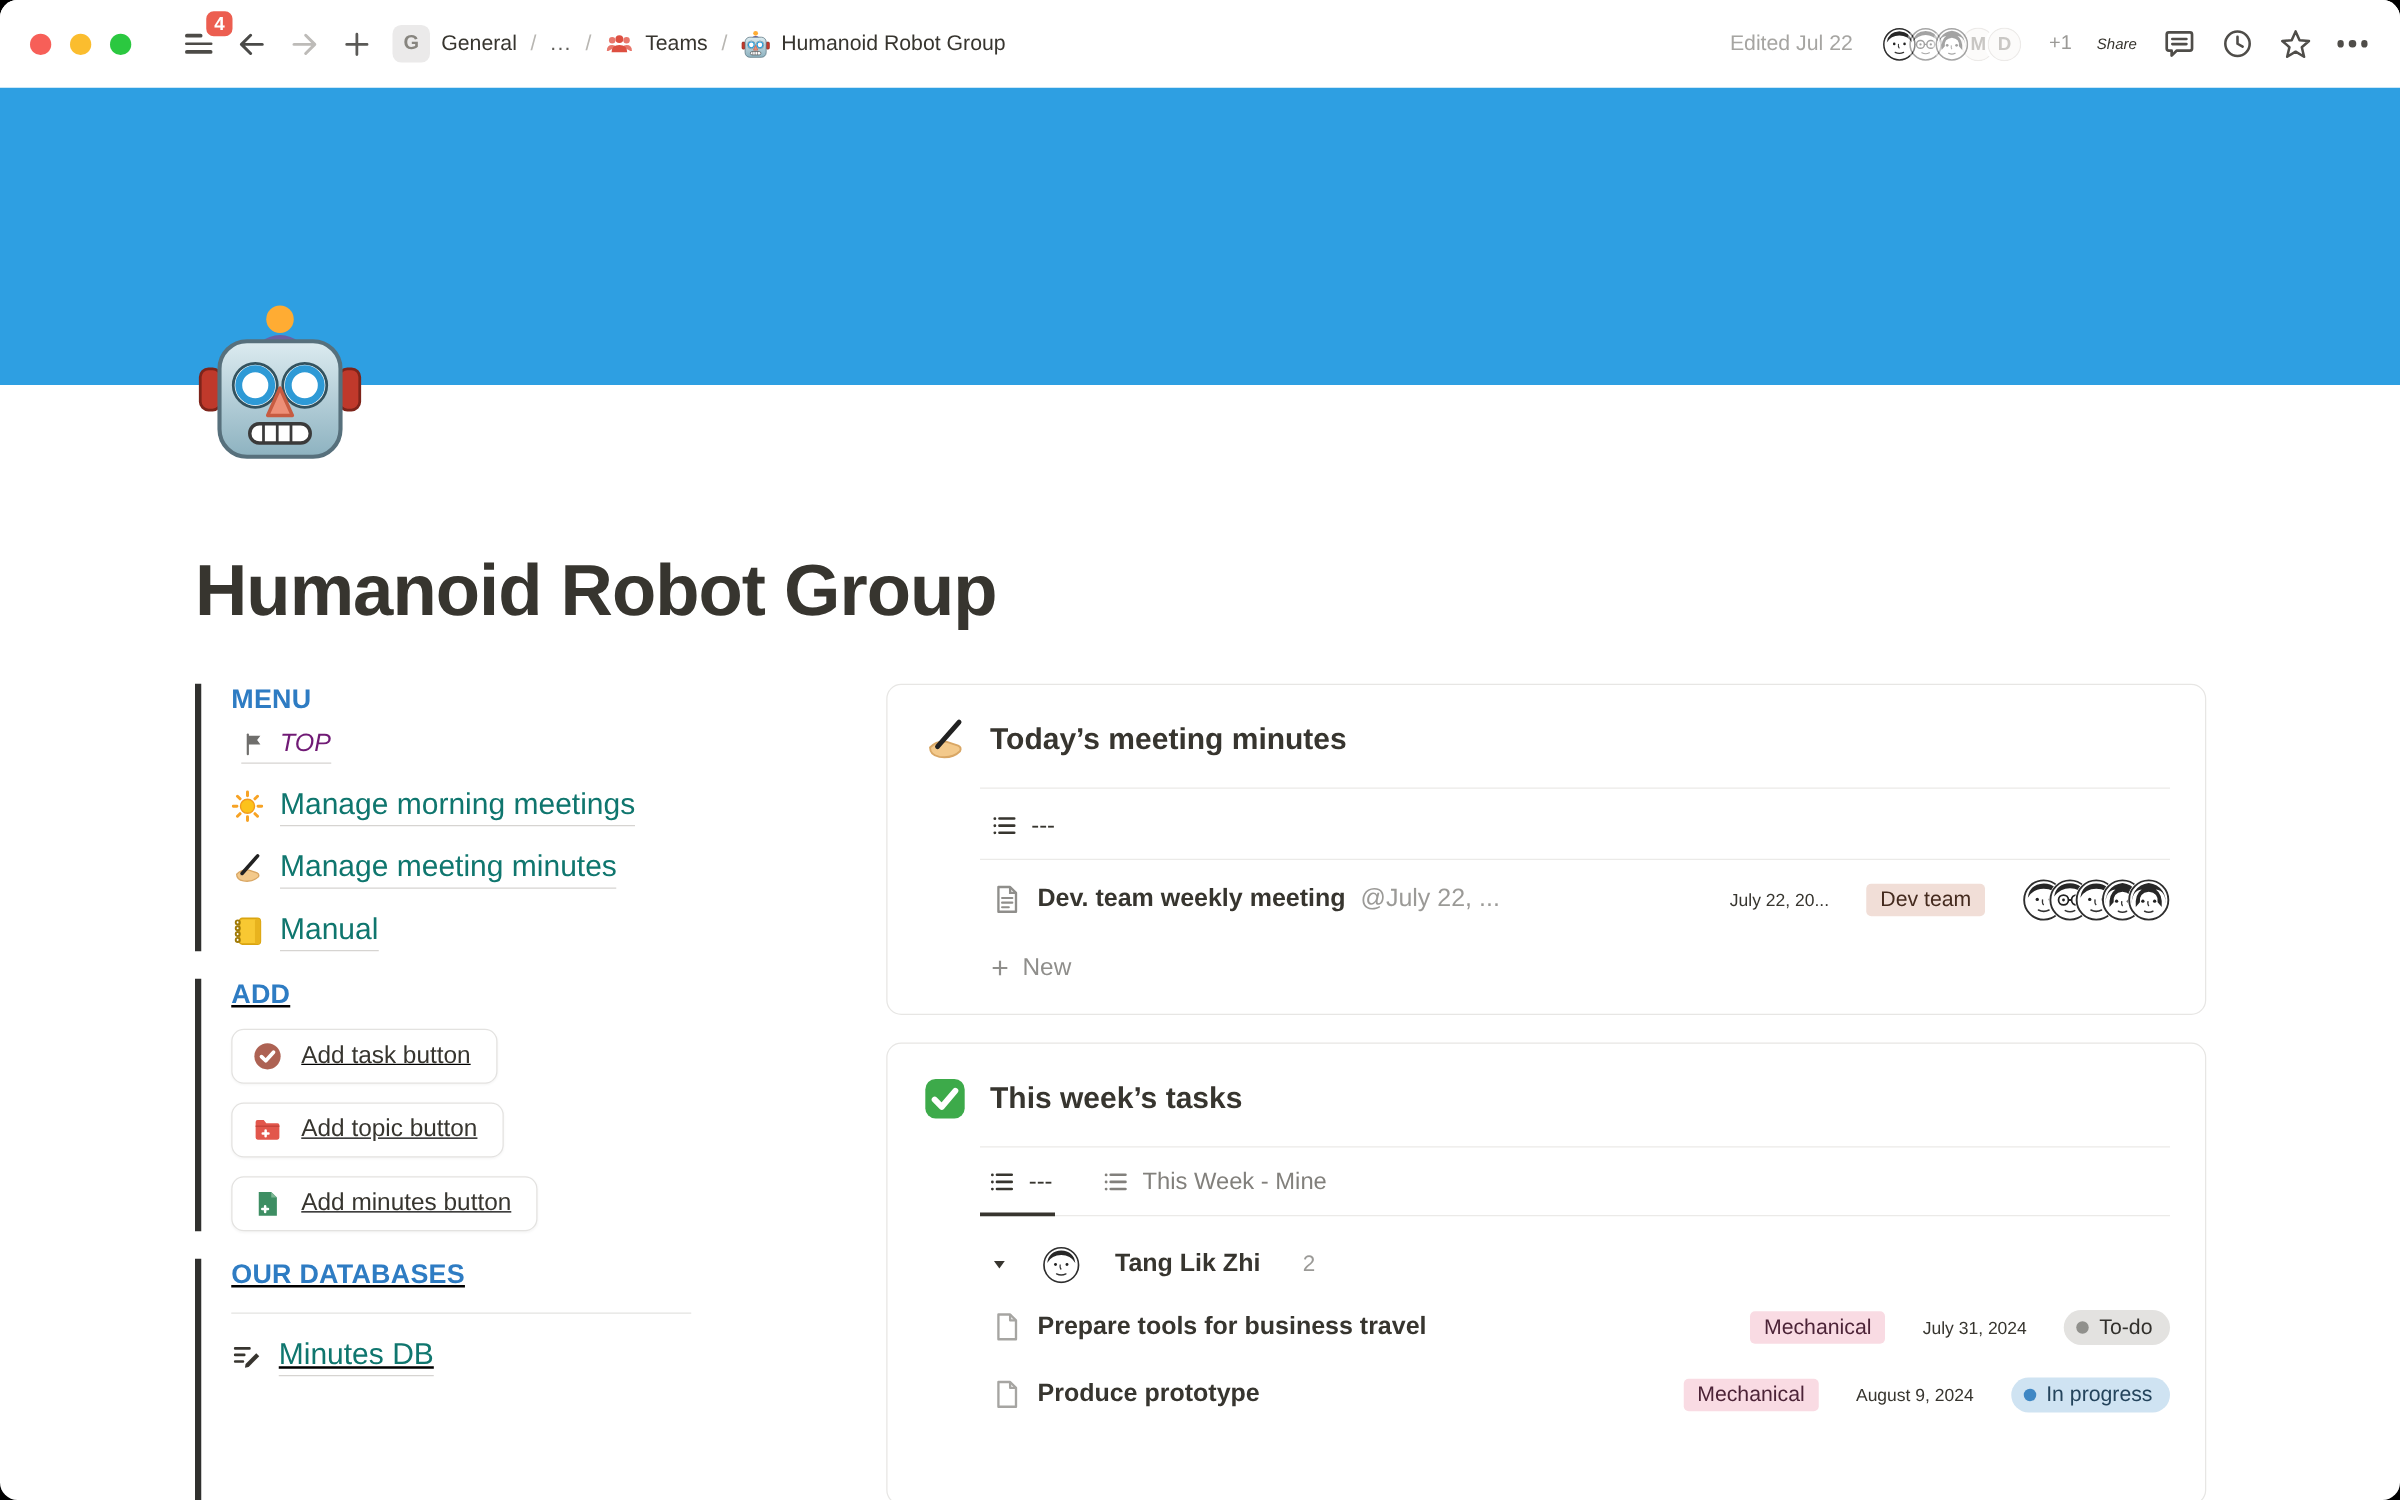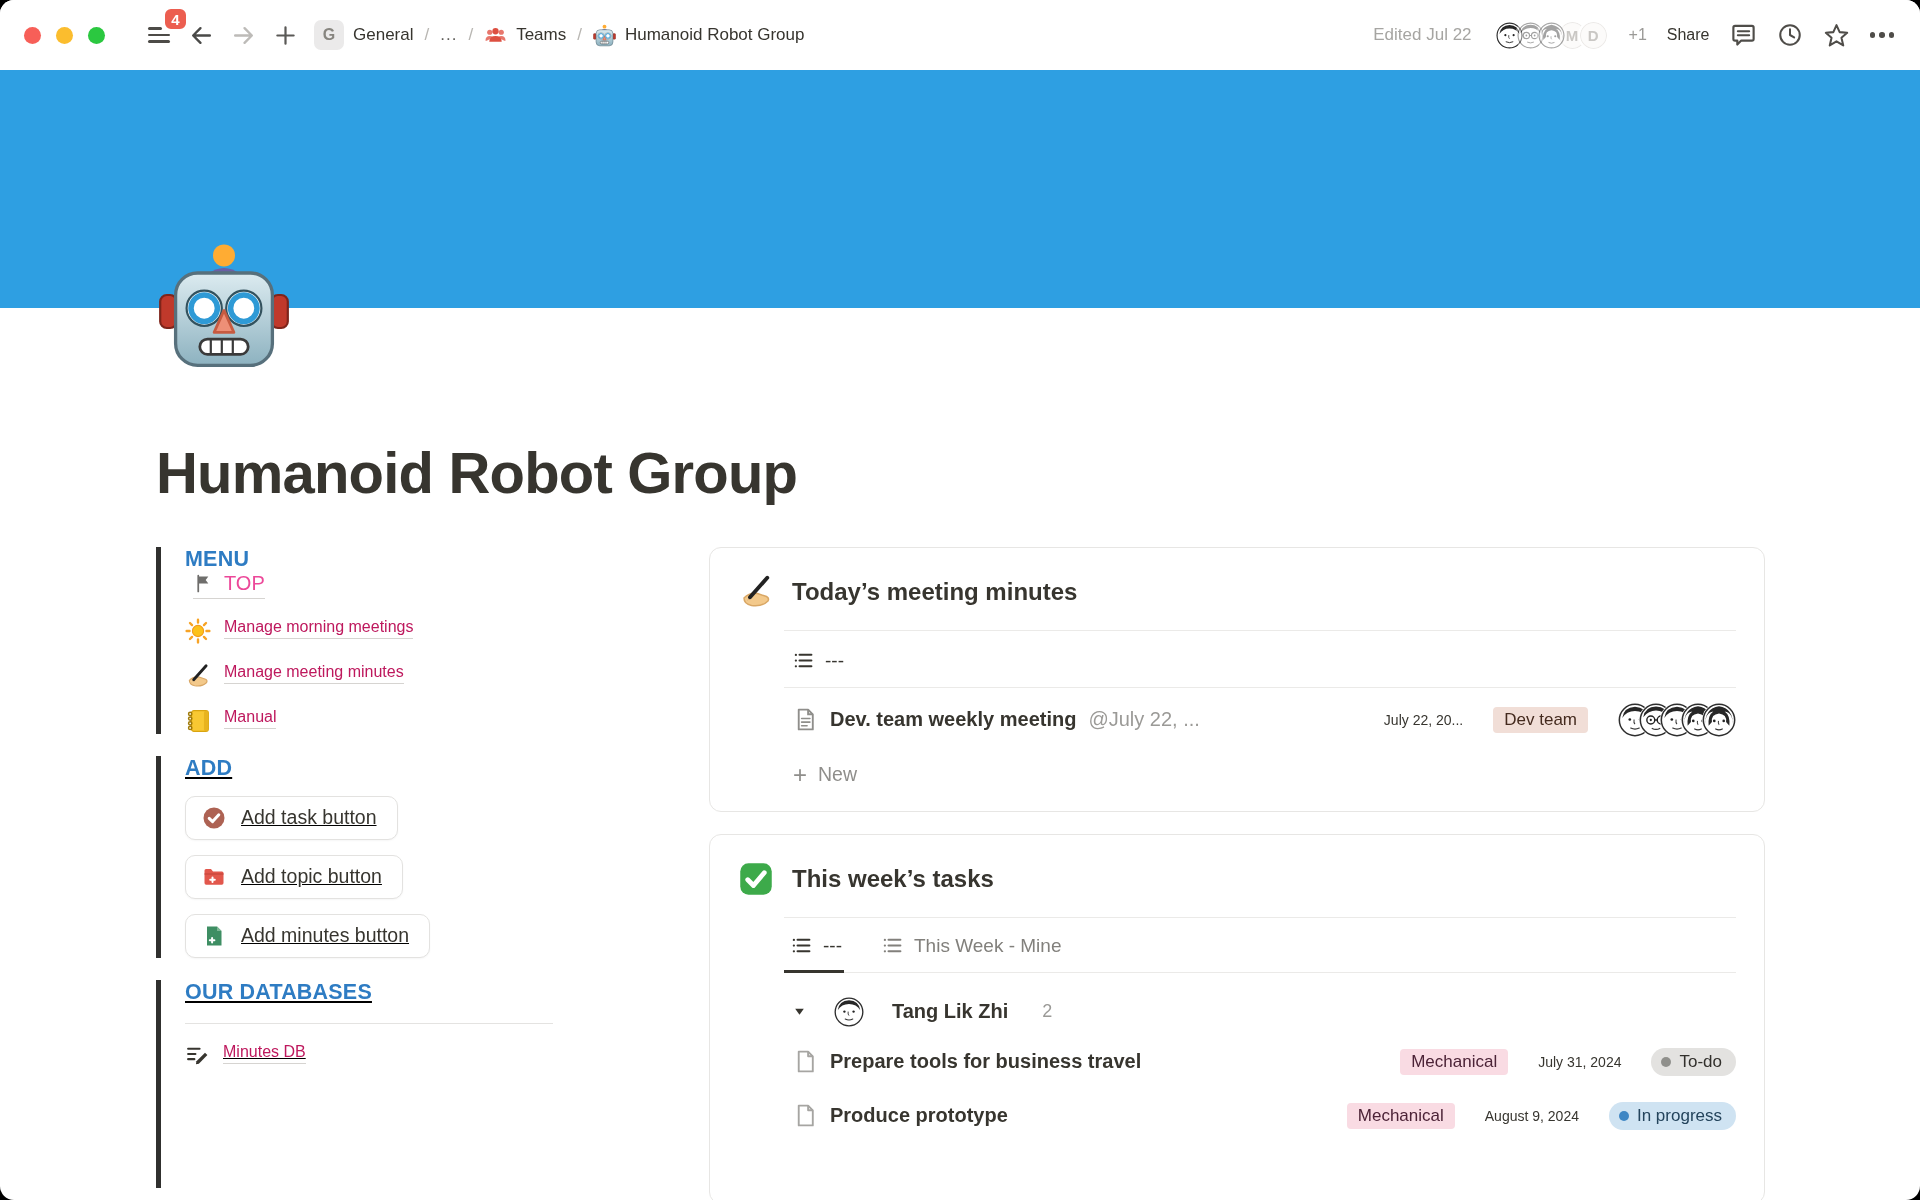--- a/index.html
+++ b/index.html
@@ -25,41 +25,41 @@
   .crumb-ellipsis { color:#5f5d59; letter-spacing:1px; }
   .tb-right { margin-left:auto; display:flex; align-items:center; gap:20px; }
   .edited { color:#a6a5a2; font-size:17px; margin-right:2px; }
   .avatar-stack { display:flex; align-items:center; }
   .tb-av { width:31px; height:31px; border-radius:50%; background:#fff; border:2px solid #fff; margin-left:-10px; overflow:hidden; flex:none; }
   .tb-av:first-child { margin-left:0; }
   .tb-av.faded { opacity:.42; }
   .letter-av { display:flex; align-items:center; justify-content:center; font-size:15px; font-weight:600; color:#c9c7c4;
     border:2px solid #fff; box-shadow:0 0 0 1px #eceae8 inset; background:#fcfbfa; }
   .plus-one { color:#9b9a97; font-size:16px; }
-  .share { color:#37352f; font-size:16px; }
+  .share { color:#37352f; font-size:12px;font-style:italic; }
   .more-dots { display:flex; gap:4px; }
   .more-dots i { width:5.5px; height:5.5px; border-radius:50%; background:#4f4d49; }
 
   
   .banner { height:238px; background:#2e9fe2; }
   .robot-emoji { position:absolute; left:158px; top:240px; width:132px; height:132px; z-index:6; }
   .page-title { margin:132px 0 0 156px; font-size:58px; line-height:1.15; font-weight:700; letter-spacing:-.8px; color:#37352f; }
 
   
   .main { display:flex; margin-top:40px; padding:0 155px 0 156px; align-items:flex-start; }
   .side { width:553px; flex:none; }
   .cards { flex:1; display:flex; flex-direction:column; gap:22px; min-width:0; }
 
   .qblock { border-left:5px solid #30302e; padding-left:24px; }
   .qblock + .qblock { margin-top:22px;text-decoration:underline; }
   .sec-h { color:#2e7cc3; font-weight:700; font-size:21.5px; letter-spacing:.2px; }
-  .menu-item { display:flex; align-items:flex-start; gap:13px; font-size:16px; color:#be185d; margin-top:19px; font-weight:500; }
+  .menu-item { display:flex; align-items:center; gap:13px; font-size:24px; color:#0f766e; margin-top:19px; font-weight:500; }
   .menu-item .lbl { border-bottom:1.5px solid #d6d4d1; padding-bottom:2px; }
-  .top-link { display:inline-flex; align-items:center; gap:10px; color:#ec4899; font-weight:500; font-size:20px;
-    border-bottom:1.5px solid #d6d4d1; padding-bottom:3px; margin-left:8px; }
+  .top-link { display:inline-flex; align-items:center; gap:10px; color:#701a75; font-weight:500; font-size:20px;
+    border-bottom:1.5px solid #d6d4d1; padding-bottom:3px; margin-top:12px; margin-left:8px;font-style:italic; }
   .add-btn { display:flex; align-items:center; gap:15px; border:1px solid #e3e2e0; border-radius:10px; background:#fff;
     padding:9px 20px 9px 16px; font-size:19.5px; color:#37352f; font-weight:500; margin-top:15px; width:max-content;
     box-shadow:0 1px 2px rgba(15,15,15,.04); cursor:pointer; }
   .db-divider { height:1px; background:#e4e3e1; margin:18px 0 4px; width:368px; }
   .db-block { padding-bottom:120px; }
 
   
   .card { border:1px solid #e7e6e4; border-radius:12px; background:#fff; }
   .card-head { display:flex; align-items:center; gap:18px; padding:26px 26px 0 28px; }
   .card-title { font-size:24px; font-weight:700; color:#37352f; }

